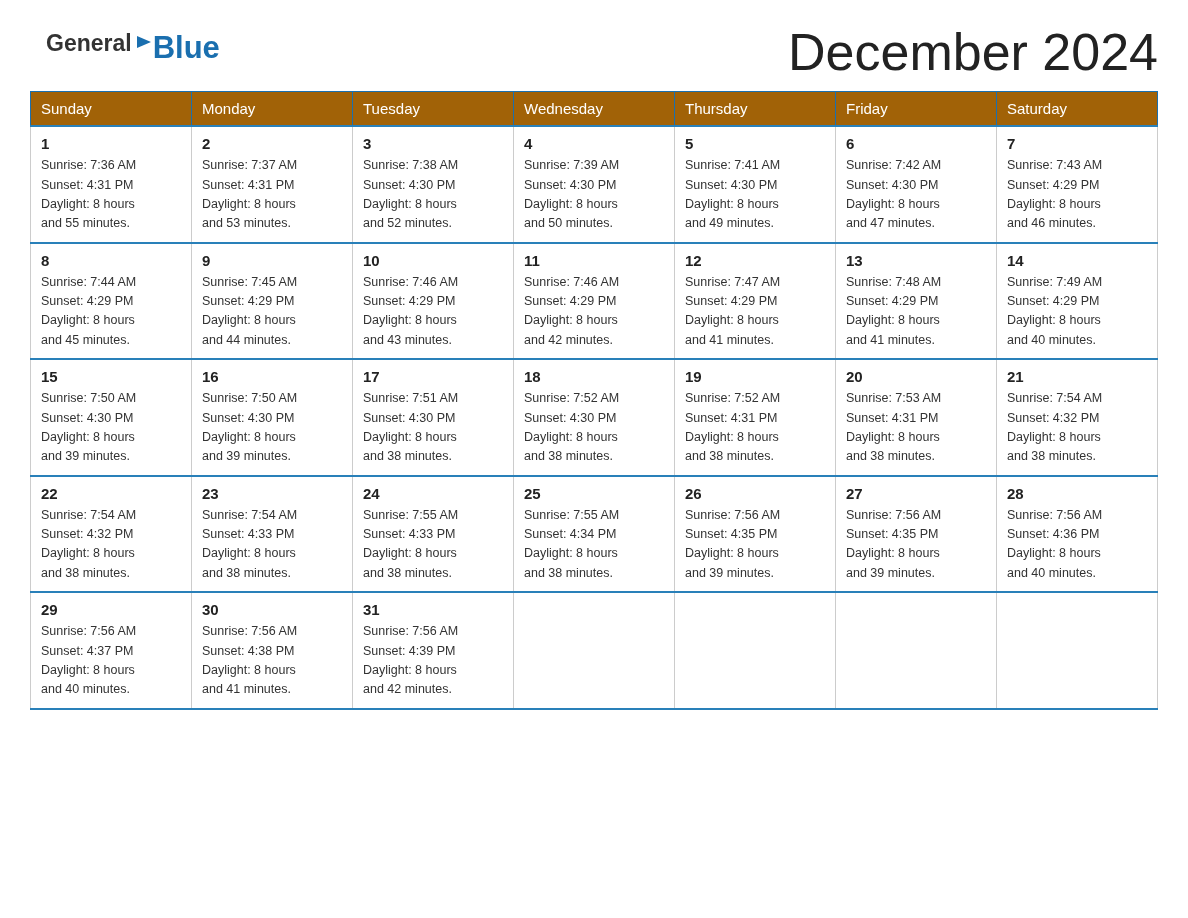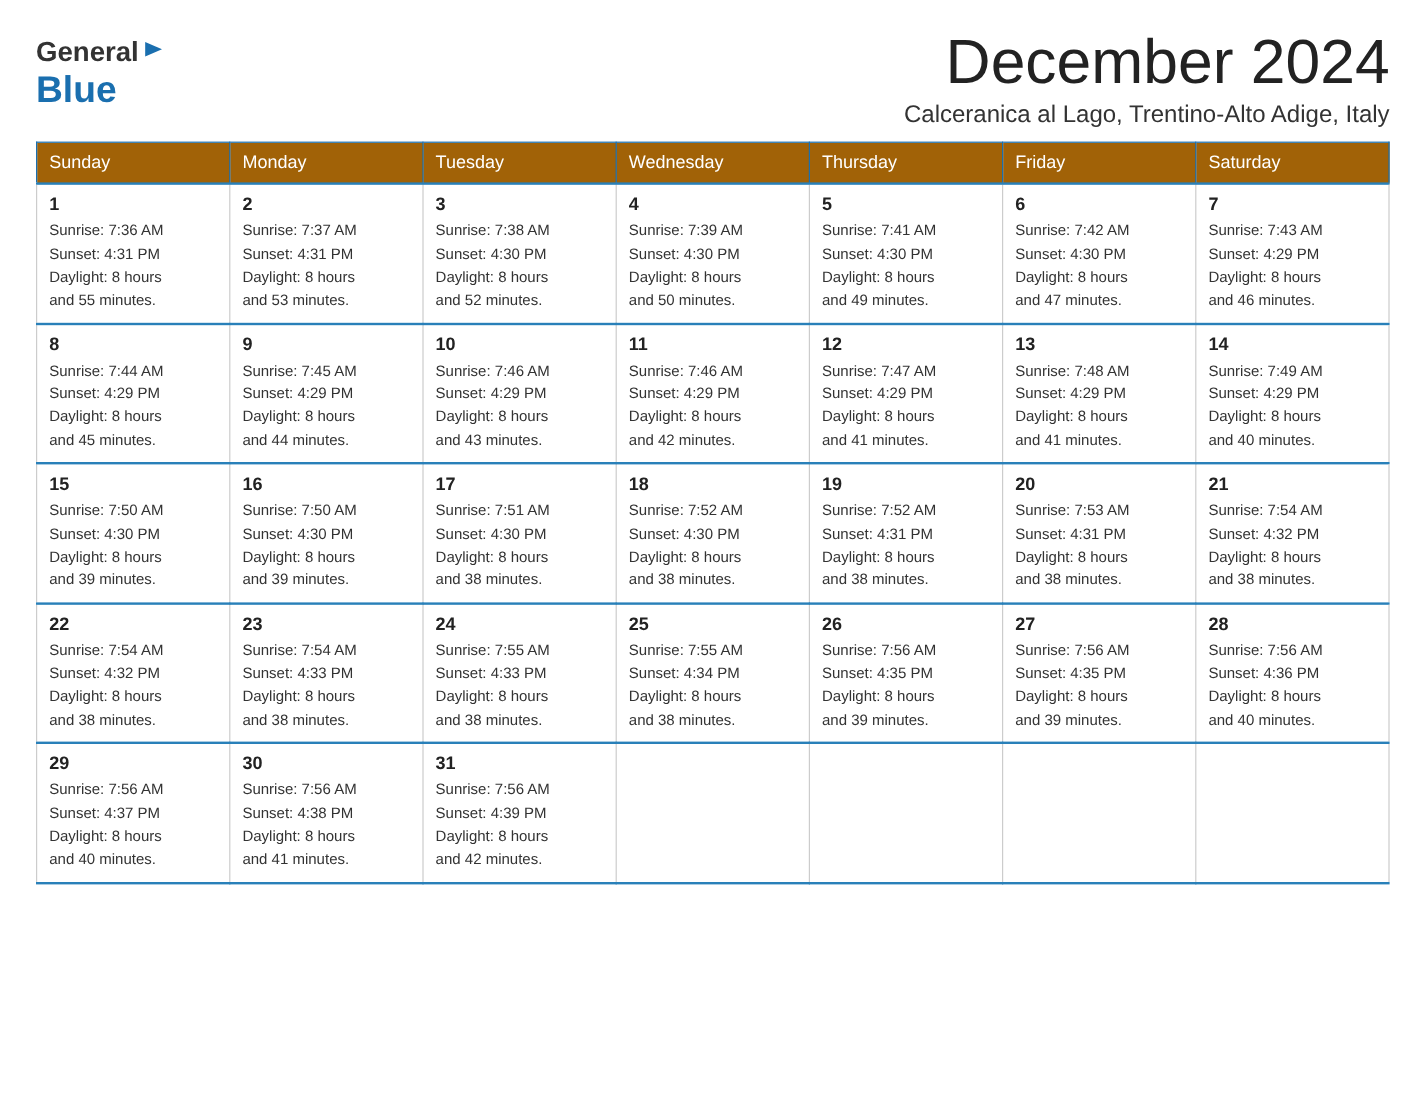--- a/index.html
+++ b/index.html
@@ -11,23 +11,24 @@
       min-height: 918px;
     }
     .header-area {
       display: flex;
       justify-content: space-between;
       align-items: flex-start;
       margin-bottom: 10px;
     }
     .logo-container {
       display: flex;
-      flex-direction: column;
+      flex-direction: row;
       align-items: flex-start;
       padding-top: 6px;
+      margin-left: 16px;
     }
     .title-area {
       text-align: right;
     }
     .month-title {
       font-size: 52px;
       font-weight: normal;
       color: #222;
       line-height: 1.1;
     }
@@ -107,21 +108,20 @@
       <span class="logo-blue-arrow">
         <svg width="18" height="18" viewBox="0 0 18 18">
           <polygon points="2,3 16,9 2,15" fill="#1a6faf"></polygon>
         </svg>
       </span>
     </div>
     <span class="logo-blue">Blue</span>
   </div>
   <div class="title-area">
     <div class="month-title">December 2024</div>
-    <div class="location-title">Calceranica al Lago, Trentino-Alto Adige, Italy</div>
   </div>
 </div>
 
 <table class="calendar-table">
   <thead>
     <tr>
     <th>Sunday</th>
         <th>Monday</th>
         <th>Tuesday</th>
         <th>Wednesday</th>

